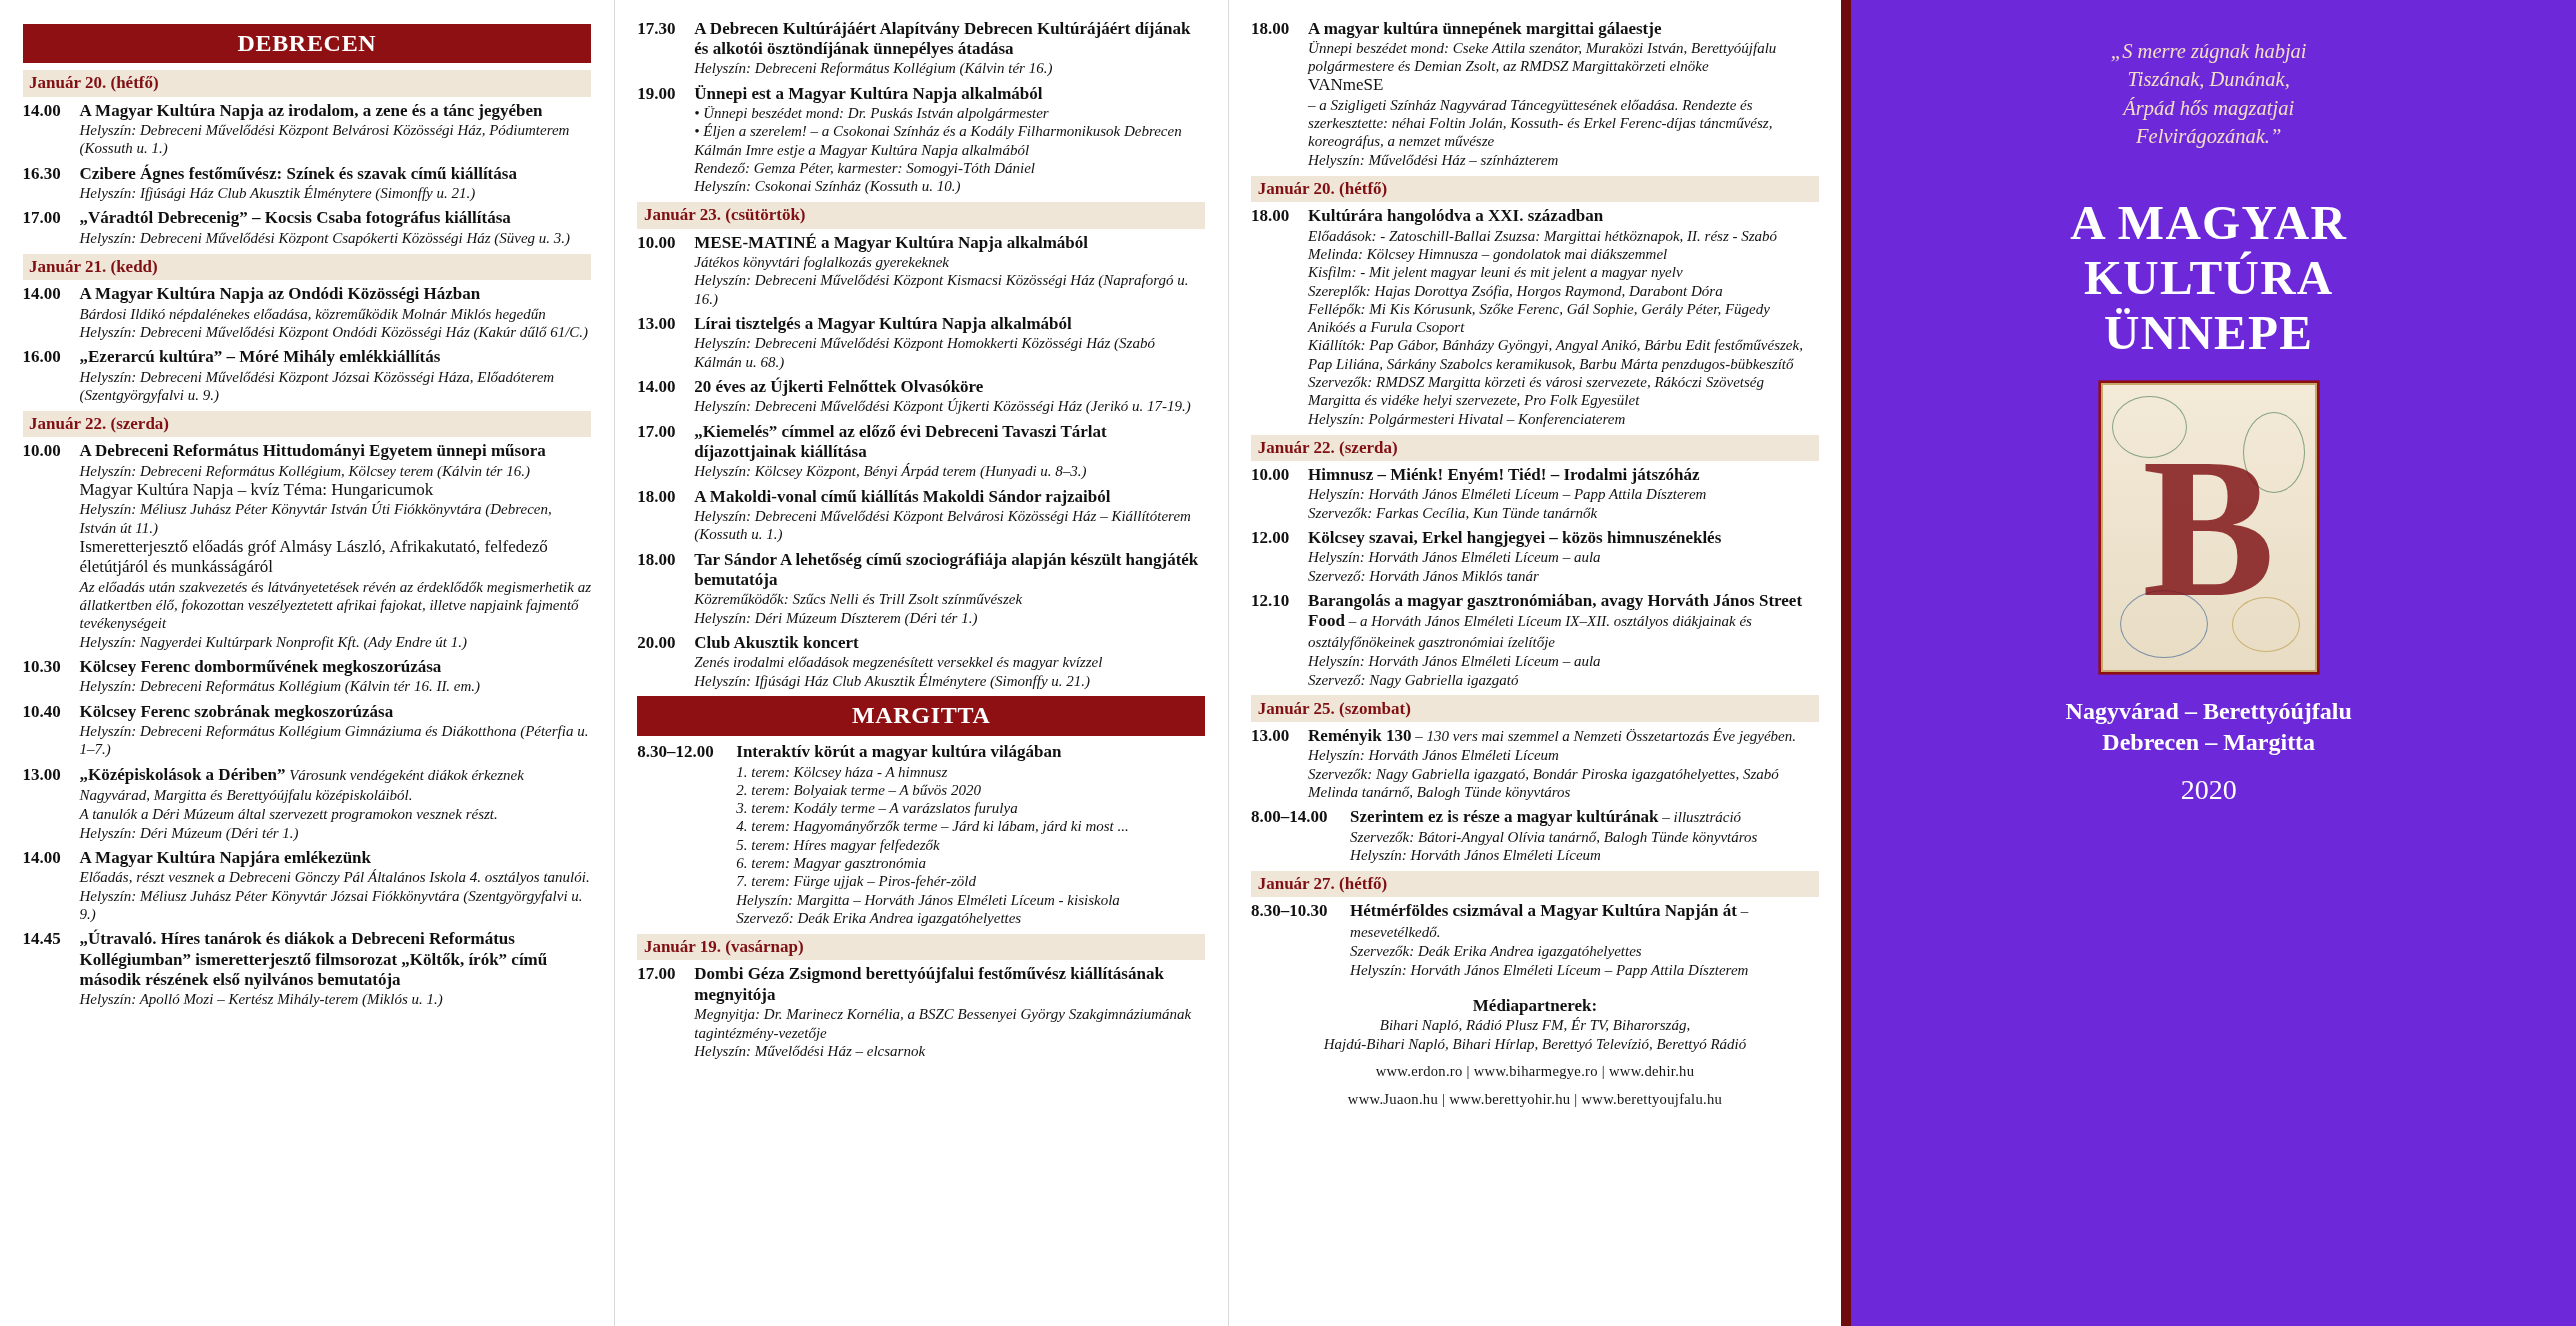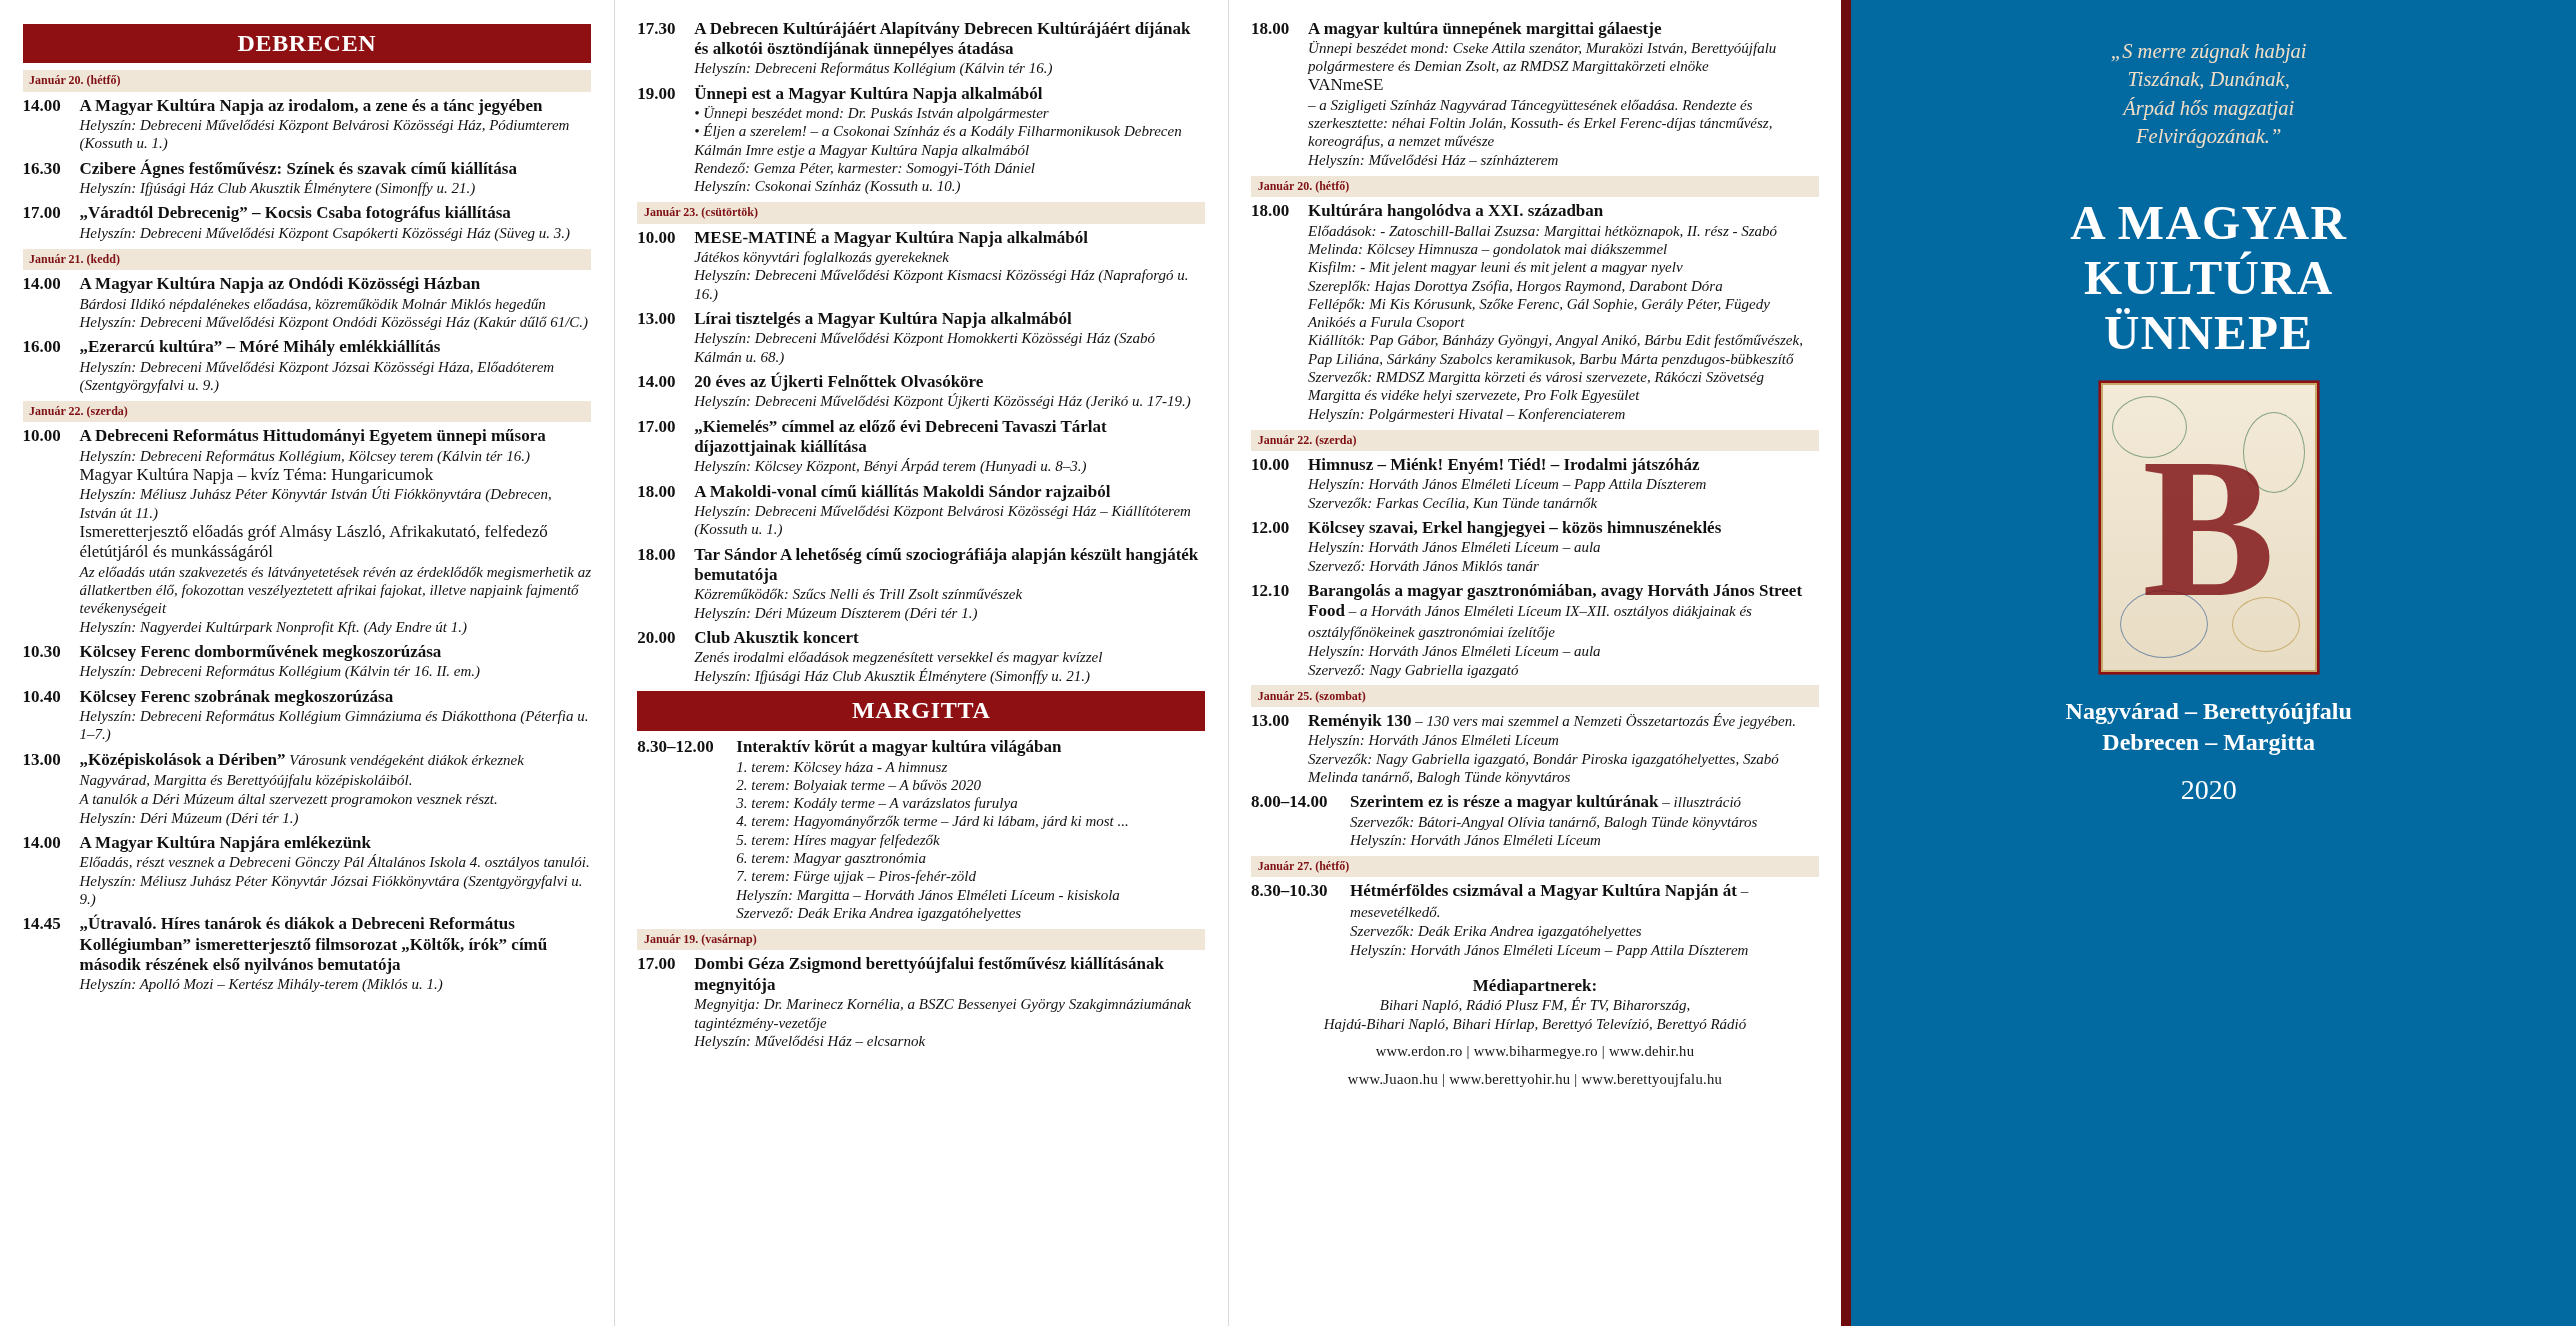--- a/index.html
+++ b/index.html
@@ -2,25 +2,25 @@
 <html style="font-size:10.6px"><head>
 <meta charset="utf-8">
 <style>
   html,body{margin:0;padding:0;background:#fff;}
   body{width:2576px;height:1326px;font-family:"Liberation Serif",serif;color:#111;overflow:hidden;}
   .page{position:relative;width:2576px;height:1326px;display:flex;}
   .col{box-sizing:border-box;padding:18.5px 22.5px 0 22.5px;}
   .col1{width:635px;}
   .col2{width:635px;border-left:0.7px solid #d9d9d9;}
   .col3{width:635px;border-left:0.7px solid #d9d9d9;}
-  .cover{width:762px;background:#0369a1;position:relative;overflow:hidden;}
+  .cover{width:762px;background:#6d28d9;position:relative;overflow:hidden;}
   .cover:before{content:"";position:absolute;left:0;top:0;bottom:0;width:9.3px;background:#6d0b0e;}
 
   .banner{background:#8e1013;color:#fff;text-align:center;font-weight:bold;font-size:24px;letter-spacing:0.7px;padding:6px 0 6.6px 0;margin:5.3px 0 6.6px 0;}
-  .daybar{background:#efe6d8;color:#7f0f12;font-weight:bold;font-size:12px;padding:3.3px 6.6px;margin:6.6px 0 4px 0;}
+  .daybar{background:#efe6d8;color:#7f0f12;font-weight:bold;font-size:17px;padding:3.3px 6.6px;margin:6.6px 0 4px 0;}
   .ev{display:flex;align-items:flex-start;margin:0 0 6px 0;}
   .ev .t{width:57px;flex:0 0 57px;font-weight:bold;font-size:17px;line-height:1.18;}
   .ev .b{flex:1;}
   .ttl{font-weight:bold;font-size:17px;line-height:1.2;}
   .ital{font-style:italic;font-size:15px;line-height:1.22;}
   .nowrapbold{font-weight:normal;font-size:17px;line-height:1.2;}
 
   .media-title{text-align:center;font-weight:bold;font-size:17px;margin-top:17px;}
   .media-line{text-align:center;font-style:italic;font-size:15px;line-height:1.3;}
   .media-urls{text-align:center;font-size:14.6px;letter-spacing:0.3px;line-height:1.45;margin-top:6.6px;}

